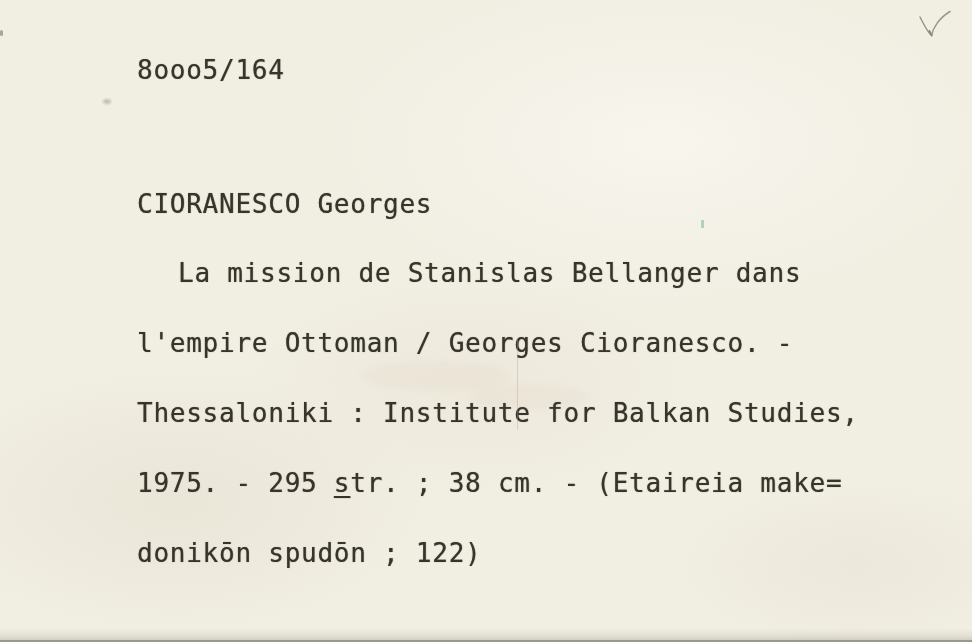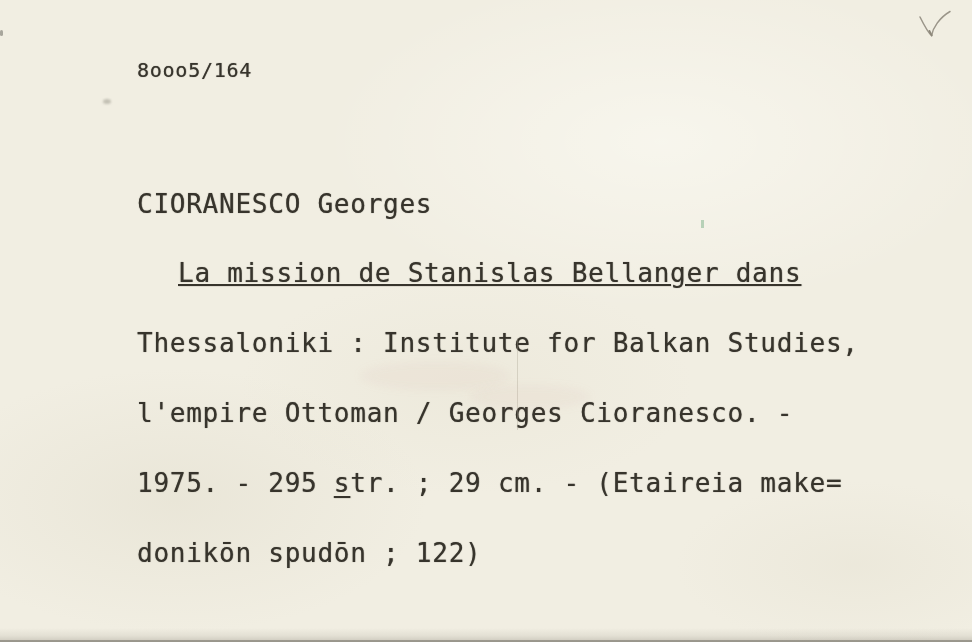--- a/index.html
+++ b/index.html
@@ -27,38 +27,38 @@
   
   .ink {
     color: #37342c;
     text-shadow: 0 0 1px rgba(55,52,44,0.55), 0.4px 0.4px 0 rgba(55,52,44,0.25);
   }
 
   .call-number {
     position: absolute;
     left: 137px;
     top: 57px;
-    font-size: 20px;
+    font-size: 26px;
     line-height: 26px;
     letter-spacing: 0.75px;
     white-space: pre;
   }
 
   .entry {
     position: absolute;
     left: 137px;
     top: 146px;
     font-size: 26px;
     line-height: 23.3px;
     letter-spacing: 0.75px;
     white-space: pre;
   }
 
   .entry .line { min-height: 23.3px; }
-  .entry .line.indented { padding-left: 41px; text-decoration: underline; }
+  .entry .line.indented { padding-left: 41px; }
 
   .u-first {
     text-decoration: underline;
     text-decoration-thickness: 2px;
     text-underline-offset: 4px;
   }
 
   .checkmark {
     position: absolute;
     left: 916px;
@@ -136,23 +136,23 @@
 </head>
 <body>
 
 <div class="card">
 
   <div class="call-number ink">8ooo5/164</div>
 
   <div class="entry">
     <div class="line ink">CIORANESCO Georges</div>
     <div class="line ink indented">La mission de Stanislas Bellanger dans</div>
+    <div class="line ink">l'empire Ottoman / Georges Cioranesco. -</div>
     <div class="line ink">Thessaloniki : Institute for Balkan Studies,</div>
-    <div class="line ink">l'empire Ottoman / Georges Cioranesco. -</div>
-    <div class="line ink"><span>1975. - 295 </span><span class="u-first">s</span><span>tr. ; 29 cm. - (Etaireia make=</span></div>
+    <div class="line ink"><span>1975. - 295 </span><span class="u-first">s</span><span>tr. ; 38 cm. - (Etaireia make=</span></div>
     <div class="line ink">donikōn spudōn ; 122)</div>
   </div>
 
   <svg class="checkmark" viewBox="0 0 40 34">
     <path d="M4 8 C 8 16, 12.5 24, 15.5 26.5 C 17 19, 23 9, 34 2.5" fill="none" stroke="#8c867a" stroke-width="1.5" stroke-linecap="round"></path>
     <path d="M13.5 22 C 14.5 24.5, 15.2 25.8, 15.7 26.3" fill="none" stroke="#7d7769" stroke-width="2" stroke-linecap="round"></path>
   </svg>
 
   <div class="smudge-left"></div>
   <div class="edge-speck"></div>

